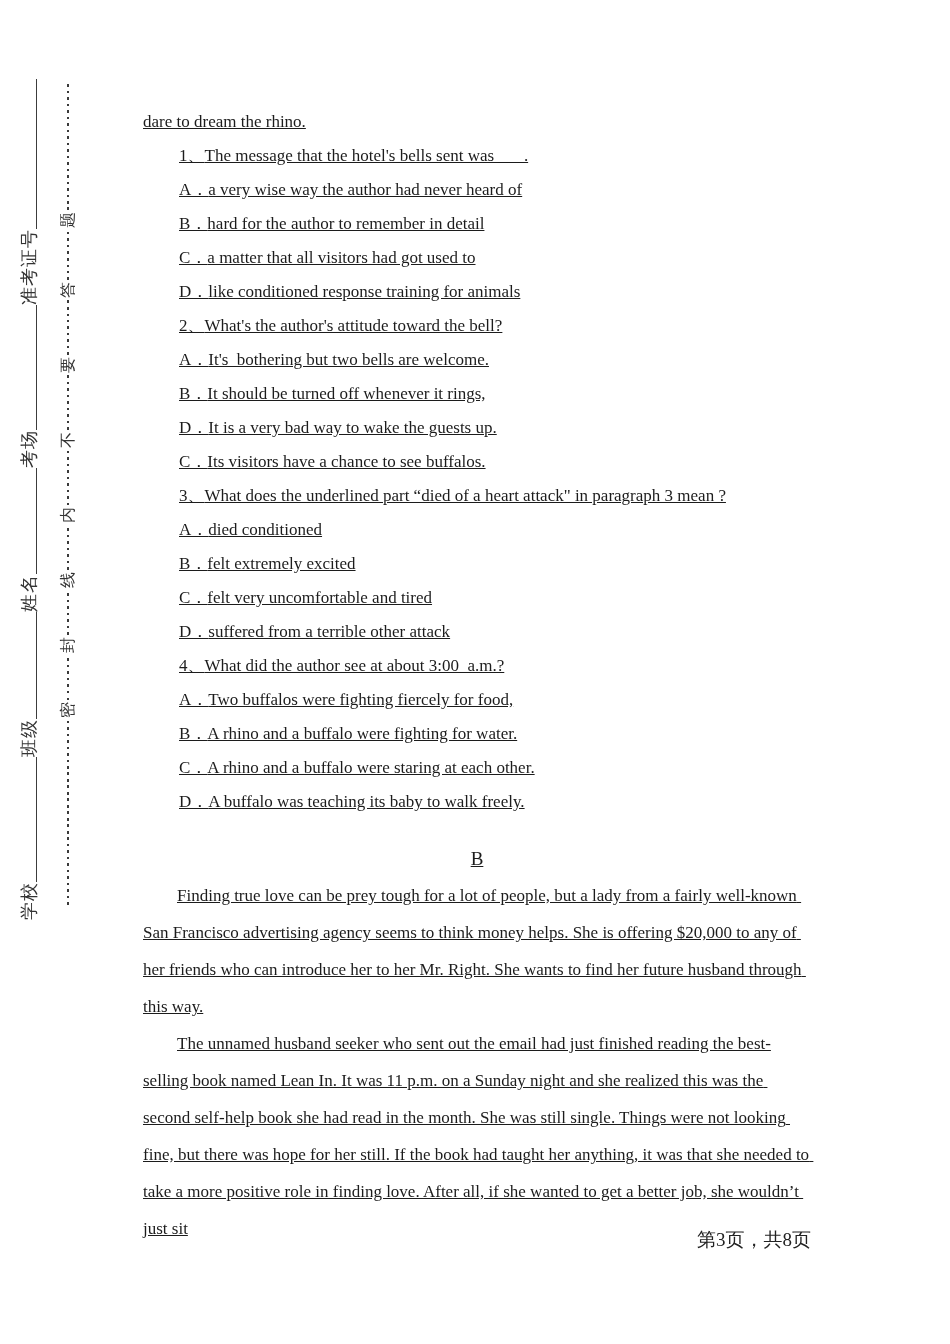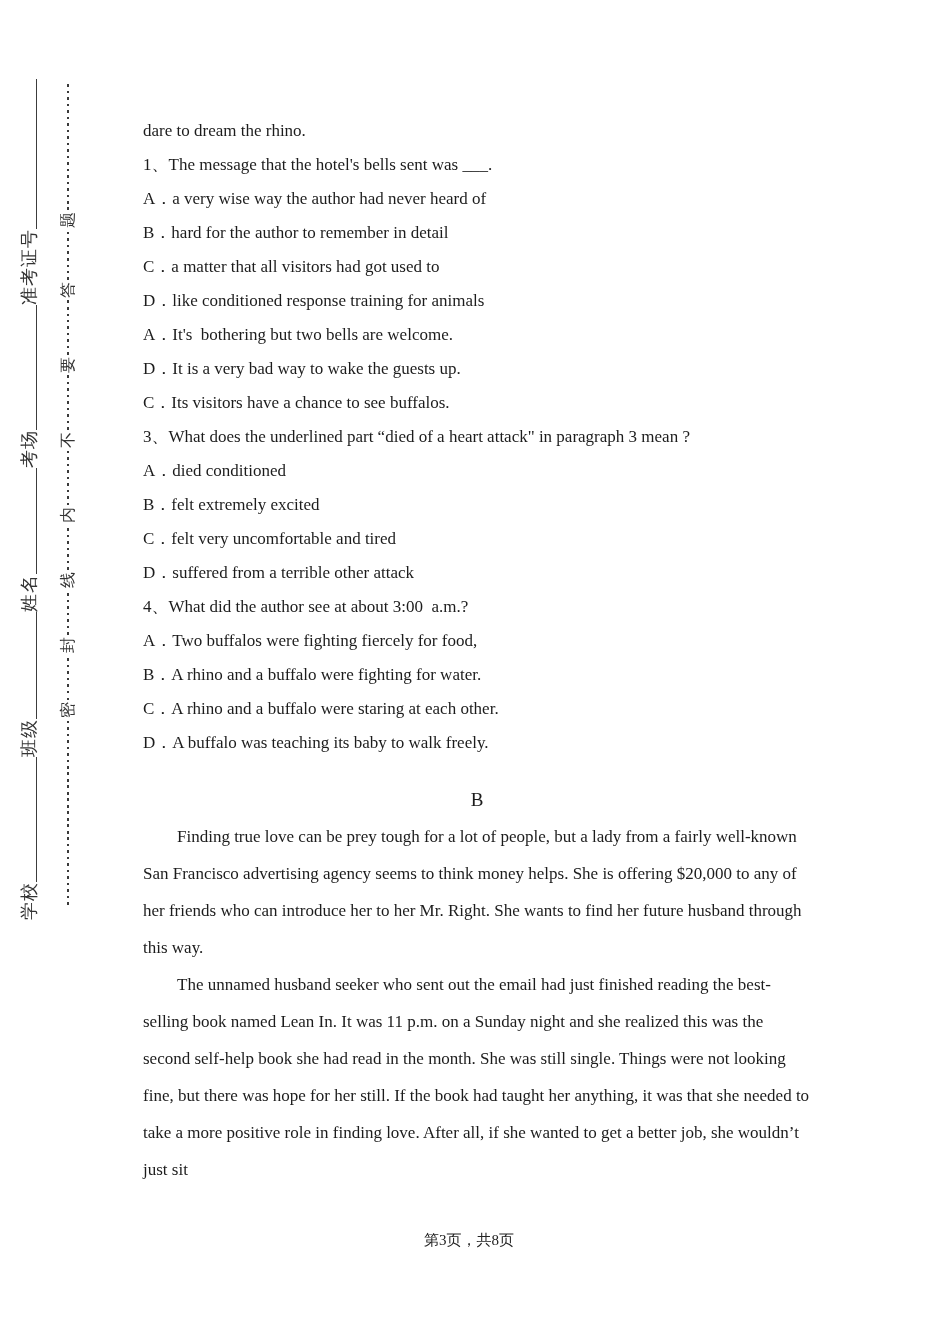--- a/index.html
+++ b/index.html
@@ -61,46 +61,47 @@
   .seal-rail .seal-seg {
     flex: 0 0 auto;
     height: 2.5px;
     background: repeating-linear-gradient(to right, #3a3a3a 0 2.5px, transparent 2.5px 6.5px);
   }
 
   
   .content {
     position: absolute;
     left: 143px;
-    top: 114px;
+    top: 105px;
     width: 668px;
     font-size: 17px;
+    text-decoration: underline;
   }
   .cont-line { line-height: 34px; }
-  .q-line, .opt-line { line-height: 34px; white-space: pre-wrap; }
+  .q-line, .opt-line { line-height: 34px; white-space: pre-wrap; margin-left: 36px; }
   .q-num, .opt-label { white-space: pre; }
   .section-heading {
     text-align: center;
     font-size: 19px;
     line-height: 36px;
     margin-top: 22px;
     font-weight: normal;
   }
   .para {
     line-height: 37px;
     text-indent: 34px;
     white-space: pre-wrap;
   }
   .footer {
     position: absolute;
-    left: 135px;
+    left: 143px;
     top: 1230px;
     width: 668px;
-    text-align: center;
-    font-size: 15px;
+    text-align: right;
+    font-size: 19px;
     line-height: 20px;
     color: #222222;
   }
 </style>
 </head>
 <body>
 
 <div class="page">
 
   <div class="fill-rail">
@@ -141,21 +142,23 @@
 
     <div>
         <div class="q-block">
           <div class="q-line"><span class="q-num">1、</span><span class="q-text">The message that the hotel's bells sent was ___.</span></div>
           <div class="opt-line"><span class="opt-label">A．</span><span class="opt-text">a very wise way the author had never heard of</span></div>
           <div class="opt-line"><span class="opt-label">B．</span><span class="opt-text">hard for the author to remember in detail</span></div>
           <div class="opt-line"><span class="opt-label">C．</span><span class="opt-text">a matter that all visitors had got used to</span></div>
           <div class="opt-line"><span class="opt-label">D．</span><span class="opt-text">like conditioned response training for animals</span></div>
         </div>
         <div class="q-block">
+          <div class="q-line"><span class="q-num">2、</span><span class="q-text">What's the author's attitude toward the bell?</span></div>
           <div class="opt-line"><span class="opt-label">A．</span><span class="opt-text">It's  bothering but two bells are welcome.</span></div>
+          <div class="opt-line"><span class="opt-label">B．</span><span class="opt-text">It should be turned off whenever it rings,</span></div>
           <div class="opt-line"><span class="opt-label">D．</span><span class="opt-text">It is a very bad way to wake the guests up.</span></div>
           <div class="opt-line"><span class="opt-label">C．</span><span class="opt-text">Its visitors have a chance to see buffalos.</span></div>
         </div>
         <div class="q-block">
           <div class="q-line"><span class="q-num">3、</span><span class="q-text">What does the underlined part “died of a heart attack" in paragraph 3 mean ?</span></div>
           <div class="opt-line"><span class="opt-label">A．</span><span class="opt-text">died conditioned</span></div>
           <div class="opt-line"><span class="opt-label">B．</span><span class="opt-text">felt extremely excited</span></div>
           <div class="opt-line"><span class="opt-label">C．</span><span class="opt-text">felt very uncomfortable and tired</span></div>
           <div class="opt-line"><span class="opt-label">D．</span><span class="opt-text">suffered from a terrible other attack</span></div>
         </div>

